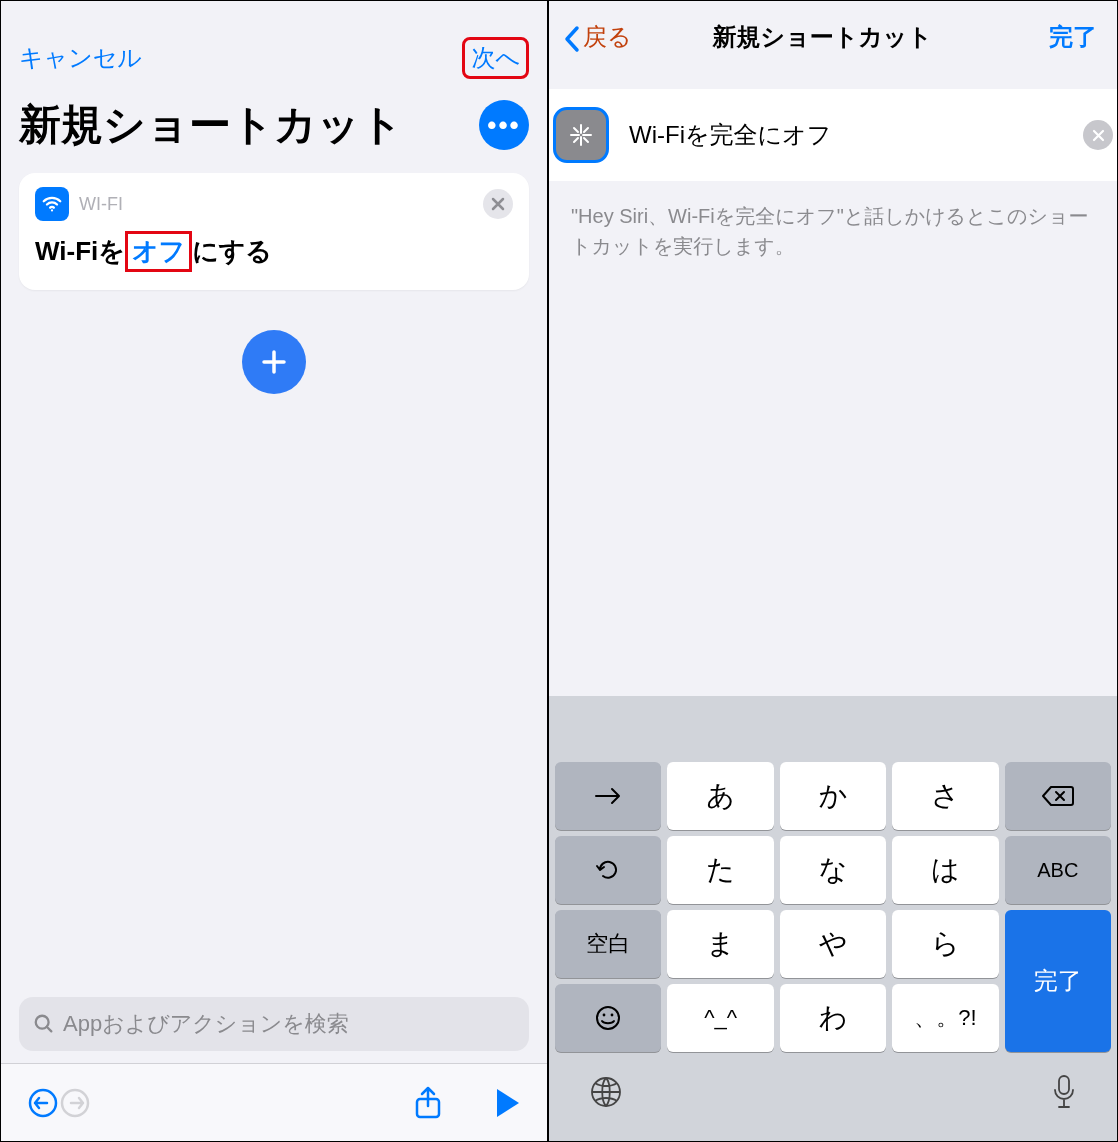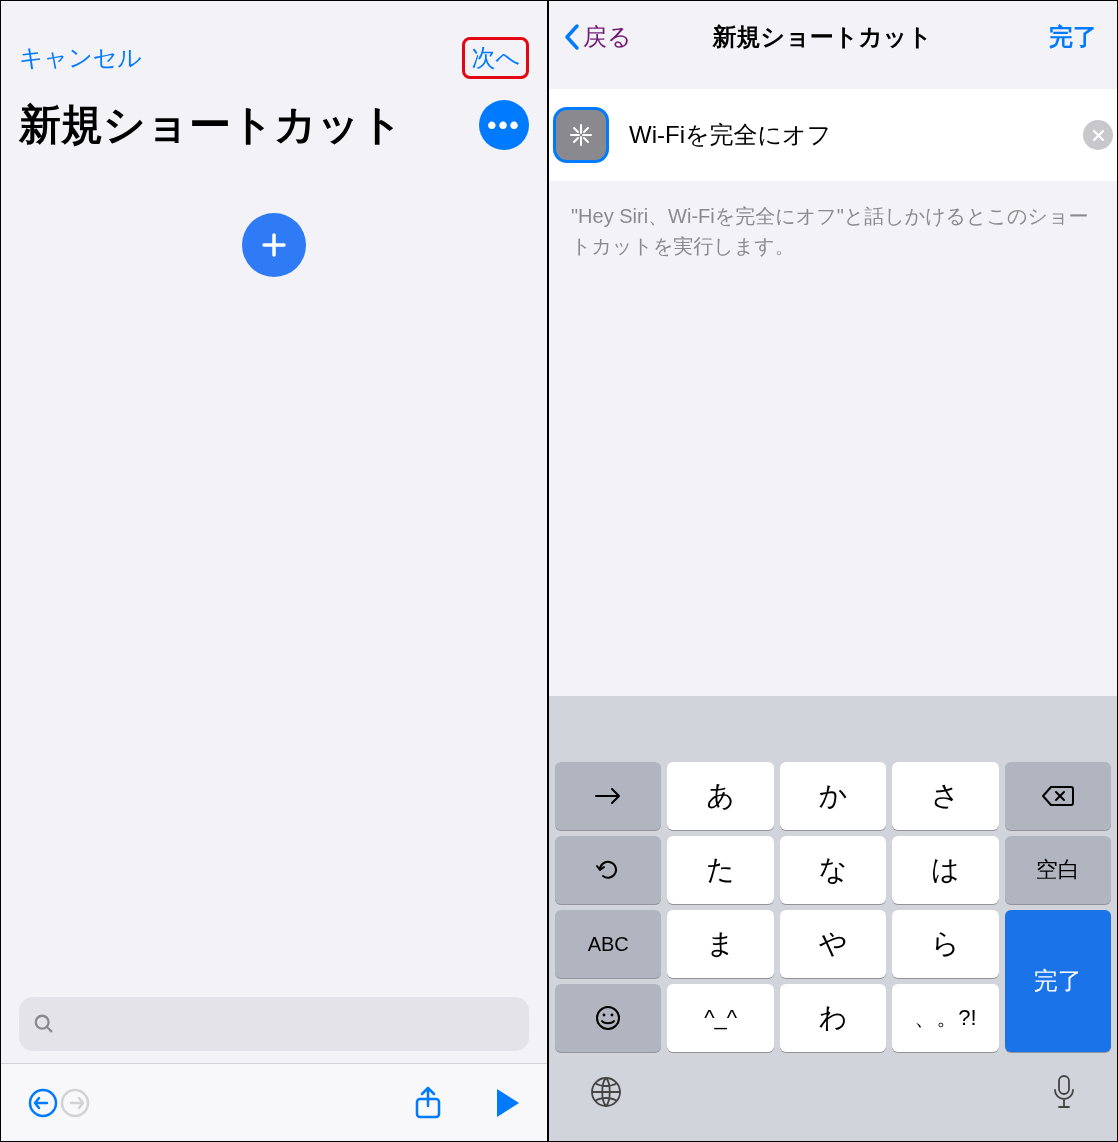--- a/index.html
+++ b/index.html
@@ -144,22 +144,22 @@
   .tb-btn { background:none; border:none; display:flex; align-items:center; justify-content:center; }
 
   
   .nav-right {
     display: flex;
     align-items: center;
     padding: 18px 14px 14px 14px;
     background: #f2f2f7;
   }
   .back {
-    display: flex; align-items: center;
-    color: #701a75;
+    display: flex; align-items: flex-end;
+    color: #c2410c;
     font-size: 24px;
     background:none; border:none;
   }
   .back svg { margin-right: 2px; }
   .nav-title {
     flex: 1;
     text-align: center;
     font-size: 24px;
     font-weight: 700;
     margin-left: -30px;
@@ -253,32 +253,56 @@
     <button class="nav-btn red-box" style="padding:2px 6px;border-radius:8px;">次へ</button>
   </div>
 
   <div class="title-row">
     <div class="title">新規ショートカット</div>
     <button class="more-btn">
       <span>•••</span>
     </button>
   </div>
 
+  <div class="card">
+    <div class="card-header">
+      <div class="wifi-icon">
+        <svg width="22" height="22" viewBox="0 0 24 24" fill="none" stroke="#fff" stroke-width="2.5" stroke-linecap="round">
+          <path d="M3 9c5-5 13-5 18 0"></path>
+            <path d="M6.5 12.5c3-3 8-3 11 0"></path>
+            <path d="M10 16c1-1 3-1 4 0"></path>
+            <circle cx="12" cy="19" r="1.2" fill="#fff" stroke="none"></circle>
+        </svg>
+      </div>
+      <div class="wifi-label">WI-FI</div>
+      <button class="close-btn">
+        <svg width="14" height="14" viewBox="0 0 14 14">
+            <path d="M2 2l10 10M12 2L2 12" stroke="#8e8e93" stroke-width="2.5" stroke-linecap="round"></path>
+          </svg>
+      </button>
+    </div>
+    <div class="action-text">
+      <span>Wi-Fiを</span>
+      <span class="toggle-val red-box">オフ</span>
+      <span>にする</span>
+    </div>
+  </div>
 
   <button class="add-btn">
     <svg width="30" height="30" viewBox="0 0 30 30">
         <path d="M15 5v20M5 15h20" stroke="#fff" stroke-width="3.5" stroke-linecap="round"></path>
       </svg>
   </button>
 
   <div class="search-bar">
     <svg width="22" height="22" viewBox="0 0 24 24" fill="none" stroke="#8a8a8e" stroke-width="2.5">
         <circle cx="10" cy="10" r="7"></circle>
         <path d="M20 20l-5-5" stroke-linecap="round"></path>
       </svg>
+    <span>Appおよびアクションを検索</span>
   </div>
 
   <div class="toolbar">
     <button class="tb-btn">
       <svg width="32" height="32" viewBox="0 0 32 32" fill="none" stroke="#007aff" stroke-width="2.5">
           <circle cx="16" cy="16" r="13"></circle>
           <path d="M12 11l-4 5 4 5M8 16h12a4 4 0 0 1 0 0" stroke-linecap="round" stroke-linejoin="round"></path>
         </svg>
     </button>
     <button class="tb-btn" style="opacity:0.35">
@@ -350,23 +374,23 @@
       </button>
 
       <button class="key key-gray">
         <svg width="28" height="28" viewBox="0 0 28 28" fill="none" stroke="#000" stroke-width="2">
             <path d="M6 14a8 8 0 1 1 3 6M6 14l-3-4M6 14l4-3" stroke-linecap="round" stroke-linejoin="round"></path>
           </svg>
       </button>
       <button class="key key-white">た</button>
       <button class="key key-white">な</button>
       <button class="key key-white">は</button>
+      <button class="key key-gray" style="font-size:20px">ABC</button>
+
       <button class="key key-gray" style="font-size:22px">空白</button>
-
-      <button class="key key-gray" style="font-size:20px">ABC</button>
       <button class="key key-white">ま</button>
       <button class="key key-white">や</button>
       <button class="key key-white">ら</button>
       <button class="key key-blue key-tall">完了</button>
 
       <button class="key key-gray">
         <svg width="28" height="28" viewBox="0 0 28 28" fill="none" stroke="#000" stroke-width="2">
             <circle cx="14" cy="14" r="11"></circle>
             <circle cx="10" cy="11" r="1.4" fill="#000" stroke="none"></circle>
             <circle cx="18" cy="11" r="1.4" fill="#000" stroke="none"></circle>

